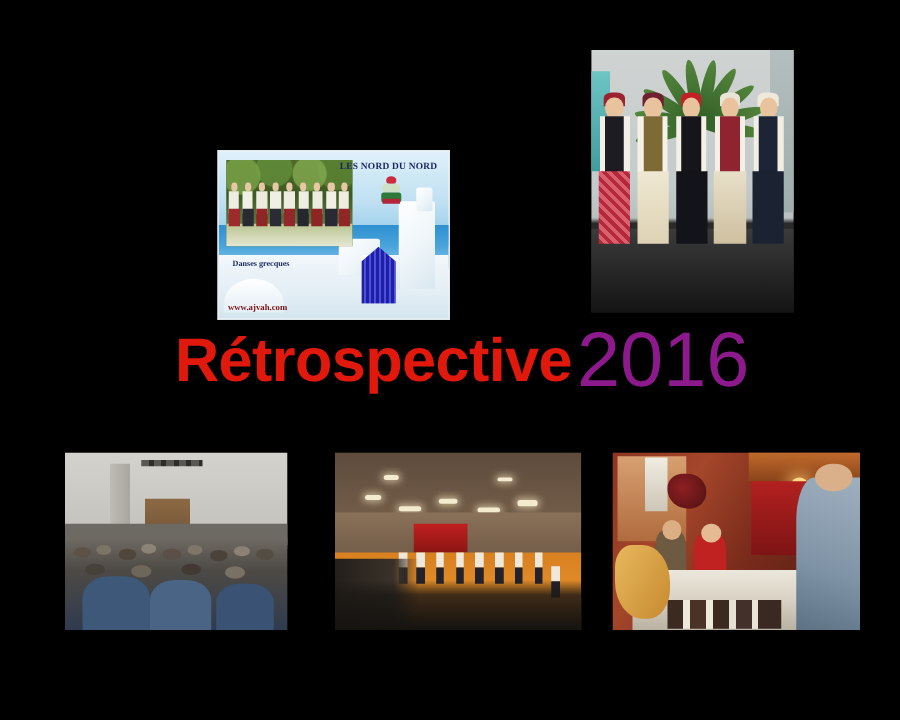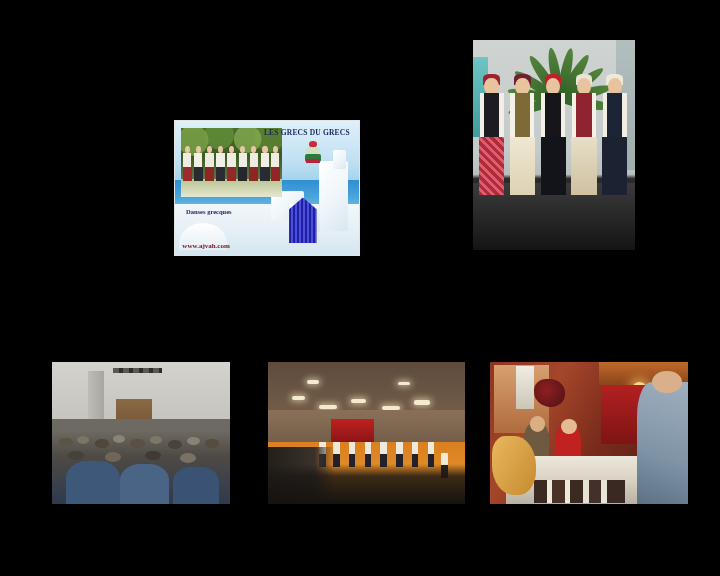--- a/index.html
+++ b/index.html
@@ -495,21 +495,21 @@
         </div>
       <div class="mini-dancer" id="md9">
           <span class="head"></span>
           <span class="body"></span>
           <span class="skirt"></span>
         </div>
     </div>
 
     <div id="poster-inset-caption">Danses grecques</div>
 
-    <div id="poster-headline">LES GRECS DU GRECS</div>
+    <div id="poster-headline">LES NORD DU NORD</div>
 
     <div id="poster-logo">
       <span class="lg-top"></span>
       <span class="lg-mid"></span>
       <span class="lg-bot"></span>
       <span class="lg-base"></span>
     </div>
 
     <div id="poster-url">www.ajvah.com</div>
 
@@ -568,20 +568,24 @@
     <div class="costume" id="cos5">
         <span class="hat"></span>
         <span class="head"></span>
         <span class="torso">
           <span class="vest"></span>
         </span>
         <span class="lower"></span>
       </div>
   </div>
 
+  <div id="main-title">
+    <span id="title-word-retrospective">Rétrospective</span>
+    <span id="title-year">2016</span>
+  </div>
 
   <div class="photo" id="photo-audience-hall">
     <div id="ah-upper"></div>
     <div id="ah-lights"></div>
     <div id="ah-column"></div>
     <div id="ah-doorway"></div>
     <div id="ah-dado"></div>
     <div id="ah-crowd">
       <span class="head-dot" style="left:4%;  top:10%; width:8%;  height:12%; background:#5c5246;"></span>
       <span class="head-dot" style="left:14%; top:8%;  width:7%;  height:11%; background:#7d7468;"></span>

